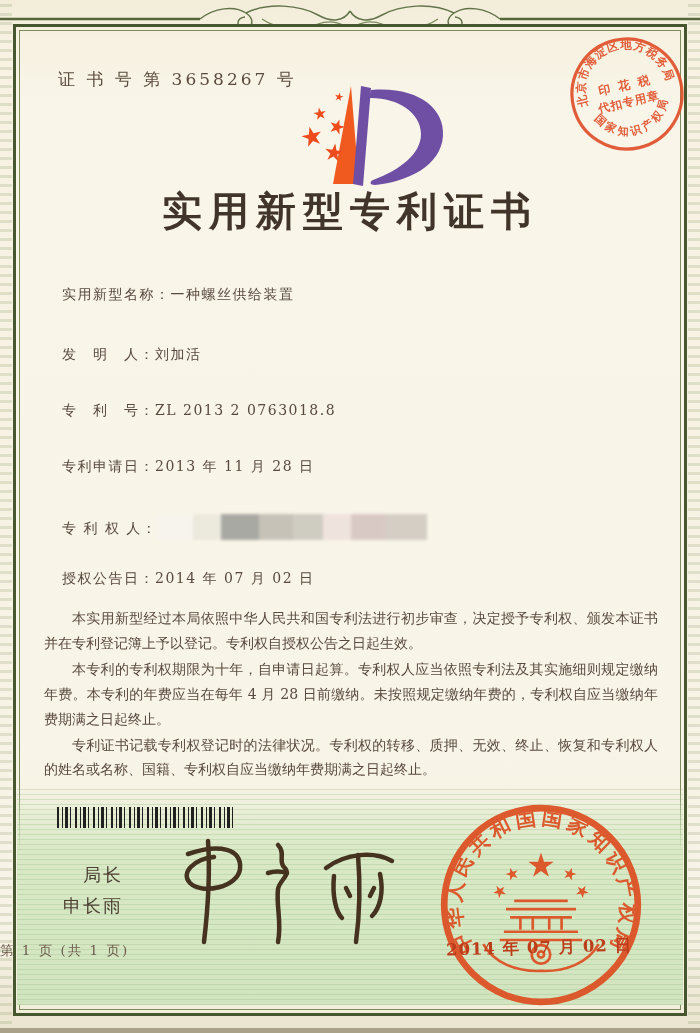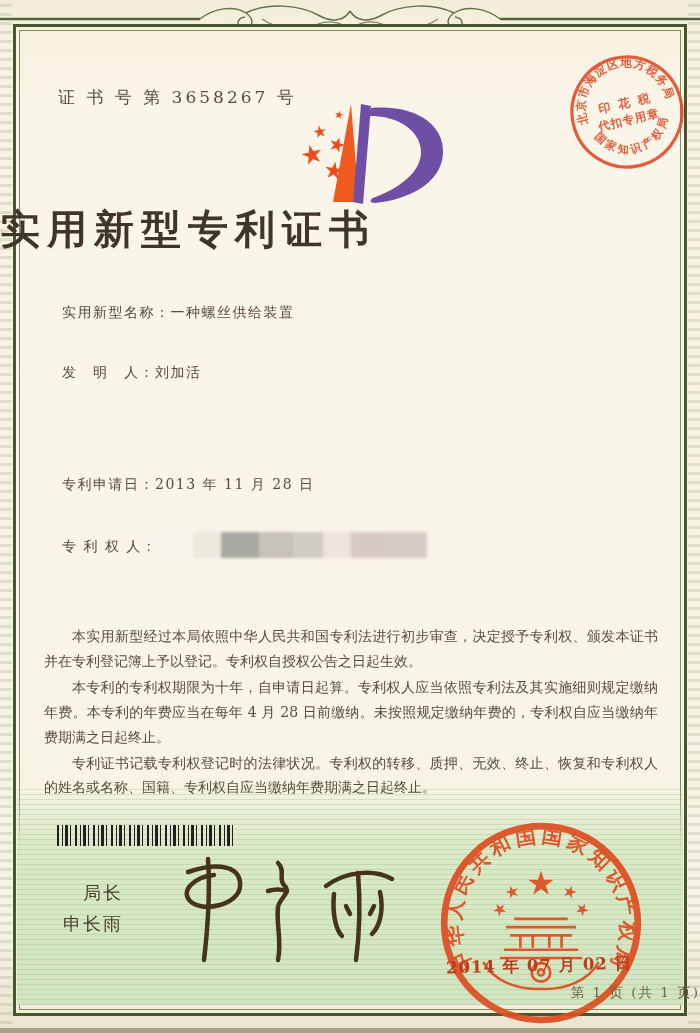--- a/index.html
+++ b/index.html
@@ -13,40 +13,40 @@
   .photo-edge{position:absolute;left:0;right:0;bottom:0;height:5px;background:#a9a288;z-index:9;}
   
   .frame{position:absolute;left:13px;top:24px;width:668px;height:986px;border:3px solid #46562f;z-index:1;
          background:linear-gradient(180deg,#f6f1df 0%,#f9f5e9 8%,#f8f4e7 72%,#f1eedb 100%);}
   .frame-inner{position:absolute;inset:3px;border:1px solid #7d8c5c;}
   
   .green-band{position:absolute;left:17px;right:17px;top:788px;bottom:28px;z-index:1;
       background:
         repeating-linear-gradient(0deg,rgba(140,180,120,.28) 0 1px,rgba(0,0,0,0) 1px 5px),
         linear-gradient(180deg,rgba(216,232,198,0) 0%,rgba(216,232,198,.55) 14%,#d9e9c6 30%,#d2e4bf 100%);}
-  .content{position:absolute;inset:0;z-index:2;margin-top:18px;}
+  .content{position:absolute;inset:0;z-index:2;}
   .abs{position:absolute;}
   .cert-no{left:58px;top:68px;font-size:17px;letter-spacing:3px;color:#5a4c3e;}
-  .title{left:0;right:0;top:184px;font-size:40px;font-weight:700;
+  .title{left:0;right:0;top:184px;text-align:center;font-size:40px;font-weight:700;
          letter-spacing:7px;color:#413429;}
   .field{left:62px;font-size:14px;letter-spacing:1.5px;color:#574a3d;white-space:nowrap;}
   .redact{display:inline-flex;height:26px;vertical-align:-7px;filter:blur(1.6px);}
   .redact i{display:inline-block;height:26px;}
   .paras{left:44px;width:614px;top:606px;color:#584b3e;}
   .paras p{margin:0 0 1px 0;font-size:14px;line-height:1.78;text-indent:2em;text-align:justify;}
   .barcode{left:57px;top:807px;width:178px;height:21px;
       background:repeating-linear-gradient(90deg,#20201e 0 2px,rgba(0,0,0,0) 2px 5px,#20201e 5px 6px,
       rgba(0,0,0,0) 6px 8px,#20201e 8px 11px,rgba(0,0,0,0) 11px 13px,#20201e 13px 14px,rgba(0,0,0,0) 14px 18px);}
   .director{left:63px;top:866px;font-size:18px;color:#4c4033;letter-spacing:2px;line-height:1.0;text-align:right;}
   .director div{margin-bottom:13px;}
   .sig{left:150px;top:838px;}
   .seal-box{left:438px;top:802px;opacity:.93;}
   .seal-date{left:446px;top:937px;font-size:16.5px;font-weight:600;color:#bd3c1a;
              letter-spacing:1px;transform:rotate(-1.5deg);}
-  .footer{left:0;right:0;top:966px;text-align:right;font-size:13.5px;letter-spacing:2px;color:#6d5e4d;}
+  .footer{left:0;right:0;top:942px;text-align:left;font-size:13.5px;letter-spacing:2px;color:#6d5e4d;}
   .topflourish{left:0;top:0;}
   .taxstamp{left:566px;top:33px;transform:rotate(-13deg);opacity:.92;}
   .logo{left:283px;top:84px;}
 </style>
 </head>
 <body>
 
 <div class="page">
 
   <svg width="0" height="0" style="position:absolute" aria-hidden="true">
@@ -110,34 +110,40 @@
     </svg>
 
     <div class="abs title">实用新型专利证书</div>
 
     <div class="abs field" style="top:286px">
       <span>实用新型名称：</span><span>一种螺丝供给装置</span>
     </div>
     <div class="abs field" style="top:346px">
       <span>发　明　人：</span><span>刘加活</span>
     </div>
+    <div class="abs field" style="top:402px">
+      <span>专　利　号：</span><span>ZL 2013 2 0763018.8</span>
+    </div>
     <div class="abs field" style="top:458px">
       <span>专利申请日：</span><span>2013 年 11 月 28 日</span>
     </div>
     <div class="abs field" style="top:514px">
       <span>专 利 权 人：</span><span class="redact">
           <i style="width:36px;background:#f6f4ec"></i>
           <i style="width:28px;background:#eceadd"></i>
           <i style="width:38px;background:#a9a9a3"></i>
           <i style="width:34px;background:#c7c2b8"></i>
           <i style="width:30px;background:#cfccc2"></i>
           <i style="width:28px;background:#efe3dd"></i>
           <i style="width:34px;background:#d9c9c5"></i>
           <i style="width:42px;background:#d5cec5"></i>
         </span>
+    </div>
+    <div class="abs field" style="top:570px">
+      <span>授权公告日：</span><span>2014 年 07 月 02 日</span>
     </div>
 
     <div class="abs paras">
       <p>本实用新型经过本局依照中华人民共和国专利法进行初步审查，决定授予专利权、颁发本证书并在专利登记簿上予以登记。专利权自授权公告之日起生效。</p>
       <p>本专利的专利权期限为十年，自申请日起算。专利权人应当依照专利法及其实施细则规定缴纳年费。本专利的年费应当在每年 4 月 28 日前缴纳。未按照规定缴纳年费的，专利权自应当缴纳年费期满之日起终止。</p>
       <p>专利证书记载专利权登记时的法律状况。专利权的转移、质押、无效、终止、恢复和专利权人的姓名或名称、国籍、专利权自应当缴纳年费期满之日起终止。</p>
     </div>
 
     <div class="abs barcode"></div>
 

